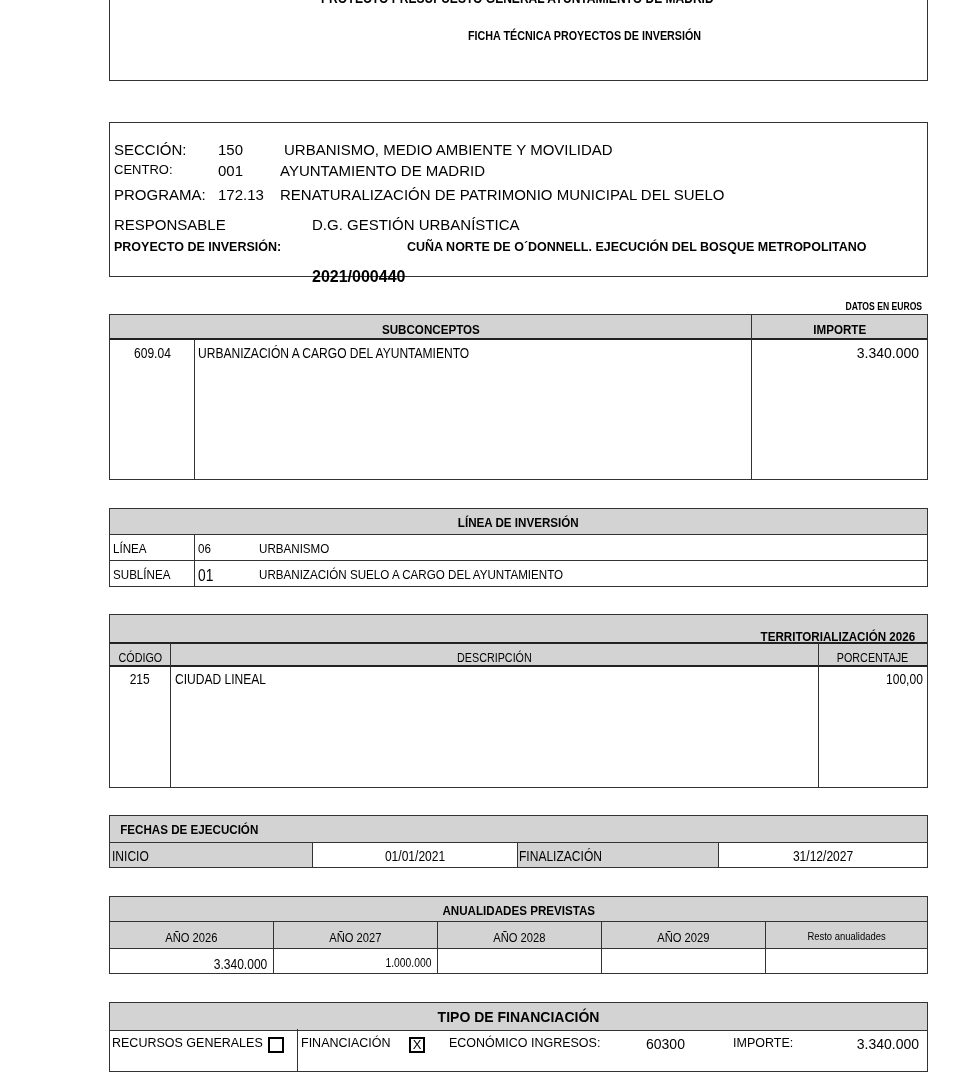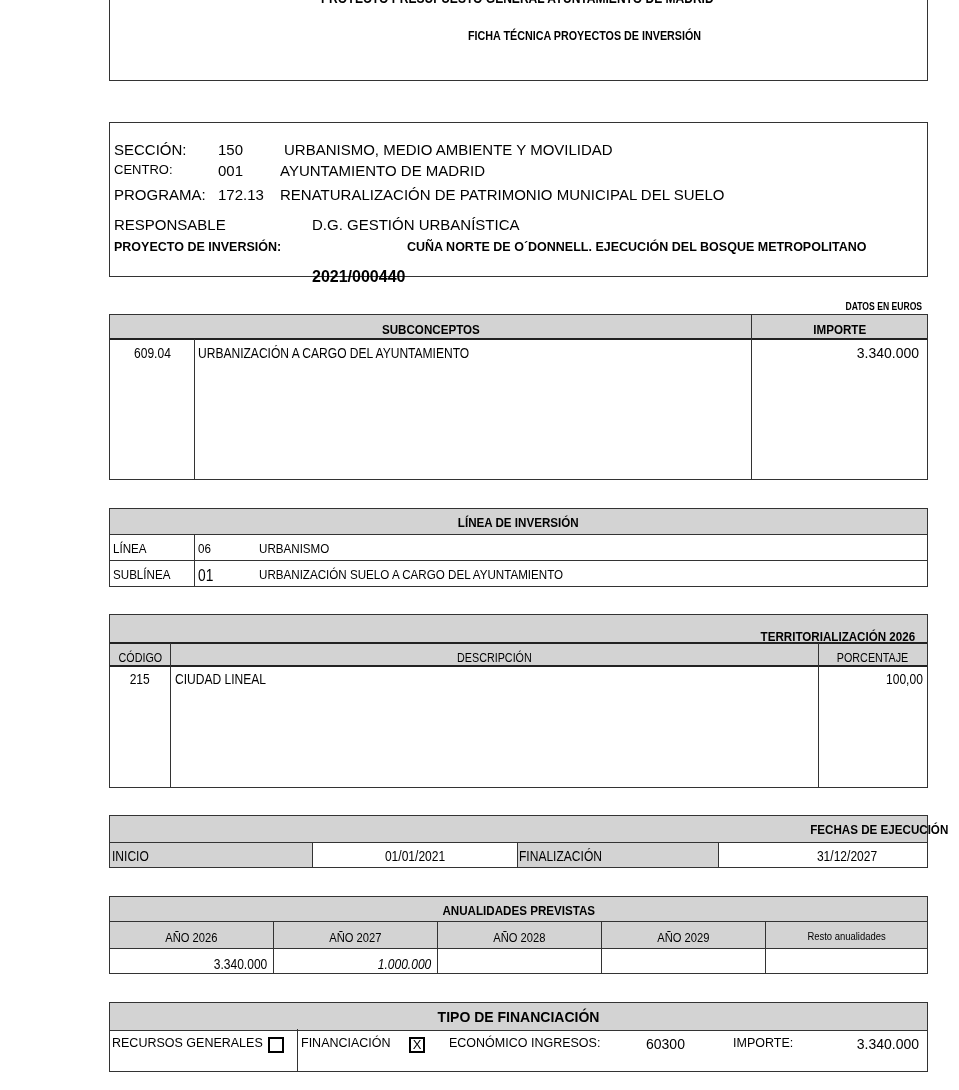--- a/index.html
+++ b/index.html
@@ -124,47 +124,47 @@
 </div>
 
 <div class="box" style="left:109px; top:815px; width:819px; height:53px;">
   <div class="hdr abs" style="left:0; top:0; width:817px; height:26px; border-bottom:1px solid #333;"></div>
   <div class="hdr abs" style="left:0; top:27px; width:203px; height:24px;"></div>
   <div class="hdr abs" style="left:408px; top:27px; width:201px; height:24px;"></div>
 </div>
 <div class="vline" style="left:312px; top:842px; height:25px;"></div>
 <div class="vline" style="left:517px; top:842px; height:25px;"></div>
 <div class="vline" style="left:718px; top:842px; height:25px;"></div>
-<div class="txt b" style="left:109px; width:819px; top:822px; font-size:13.5px; text-align:right;margin-left:32px;">
+<div class="txt b" style="left:109px; width:819px; top:822px; font-size:13.5px; text-align:left;">
   <span class="condc">FECHAS DE EJECUCIÓN</span>
 </div>
 <div class="txt" style="left:112px; top:848px; font-size:14px;"><span class="cond">INICIO</span></div>
 <div class="txt" style="left:313px; width:204px; top:848px; font-size:14px; text-align:center;"><span class="condc">01/01/2021</span></div>
 <div class="txt" style="left:519px; top:848px; font-size:14px;"><span class="cond">FINALIZACIÓN</span></div>
-<div class="txt" style="left:719px; width:208px; top:848px; font-size:14px; text-align:center;padding-left:24px;"><span class="condc">31/12/2027</span></div>
+<div class="txt" style="left:719px; width:208px; top:848px; font-size:14px; text-align:center;"><span class="condc">31/12/2027</span></div>
 
 <div class="box" style="left:109px; top:896px; width:819px; height:78px;">
   <div class="hdr abs" style="left:0; top:0; width:817px; height:51px; border-bottom:1px solid #333;"></div>
 </div>
 <div class="hline" style="left:110px; top:921px; width:817px;"></div>
 <div class="vline" style="left:273px; top:922px; height:51px;"></div>
 <div class="vline" style="left:437px; top:922px; height:51px;"></div>
 <div class="vline" style="left:601px; top:922px; height:51px;"></div>
 <div class="vline" style="left:765px; top:922px; height:51px;"></div>
 <div class="txt b" style="left:109px; width:819px; top:903px; font-size:13.5px; text-align:center;">
   <span class="condc">ANUALIDADES PREVISTAS</span>
 </div>
 <div class="txt" style="left:110px; width:163px; top:930px; font-size:13px; text-align:center;"><span class="condc">AÑO 2026</span></div>
 <div class="txt" style="left:274px; width:163px; top:930px; font-size:13px; text-align:center;"><span class="condc">AÑO 2027</span></div>
 <div class="txt" style="left:438px; width:163px; top:930px; font-size:13px; text-align:center;"><span class="condc">AÑO 2028</span></div>
 <div class="txt" style="left:602px; width:163px; top:930px; font-size:13px; text-align:center;"><span class="condc">AÑO 2029</span></div>
 <div class="txt" style="left:766px; width:161px; top:930px; font-size:11px; text-align:center;"><span class="condc">Resto anualidades</span></div>
 <div>
   <div class="txt" style="left:110px; width:157px; top:956px; font-size:14px; text-align:right;"><span class="condr">3.340.000</span></div>
-  <div class="txt" style="left:274px; width:157px; top:956px; font-size:14px; text-align:right;font-style:italic;"><span class="condr">1.000.000</span></div>
+  <div class="txt" style="left:274px; width:157px; top:956px; font-size:12px; text-align:right;"><span class="condr">1.000.000</span></div>
   <div class="txt" style="left:438px; width:157px; top:956px; font-size:14px; text-align:right;"><span class="condr"></span></div>
   <div class="txt" style="left:602px; width:157px; top:956px; font-size:14px; text-align:right;"><span class="condr"></span></div>
   <div class="txt" style="left:766px; width:155px; top:956px; font-size:14px; text-align:right;"><span class="condr"></span></div>
 </div>
 
 <div class="box" style="left:109px; top:1002px; width:819px; height:70px;">
   <div class="hdr abs" style="left:0; top:0; width:817px; height:27px; border-bottom:1px solid #333;"></div>
 </div>
 <div class="vline" style="left:297px; top:1029px; height:42px;"></div>
 <div class="txt b" style="left:109px; width:819px; top:1009px; font-size:14px; text-align:center;">TIPO DE FINANCIACIÓN</div>

